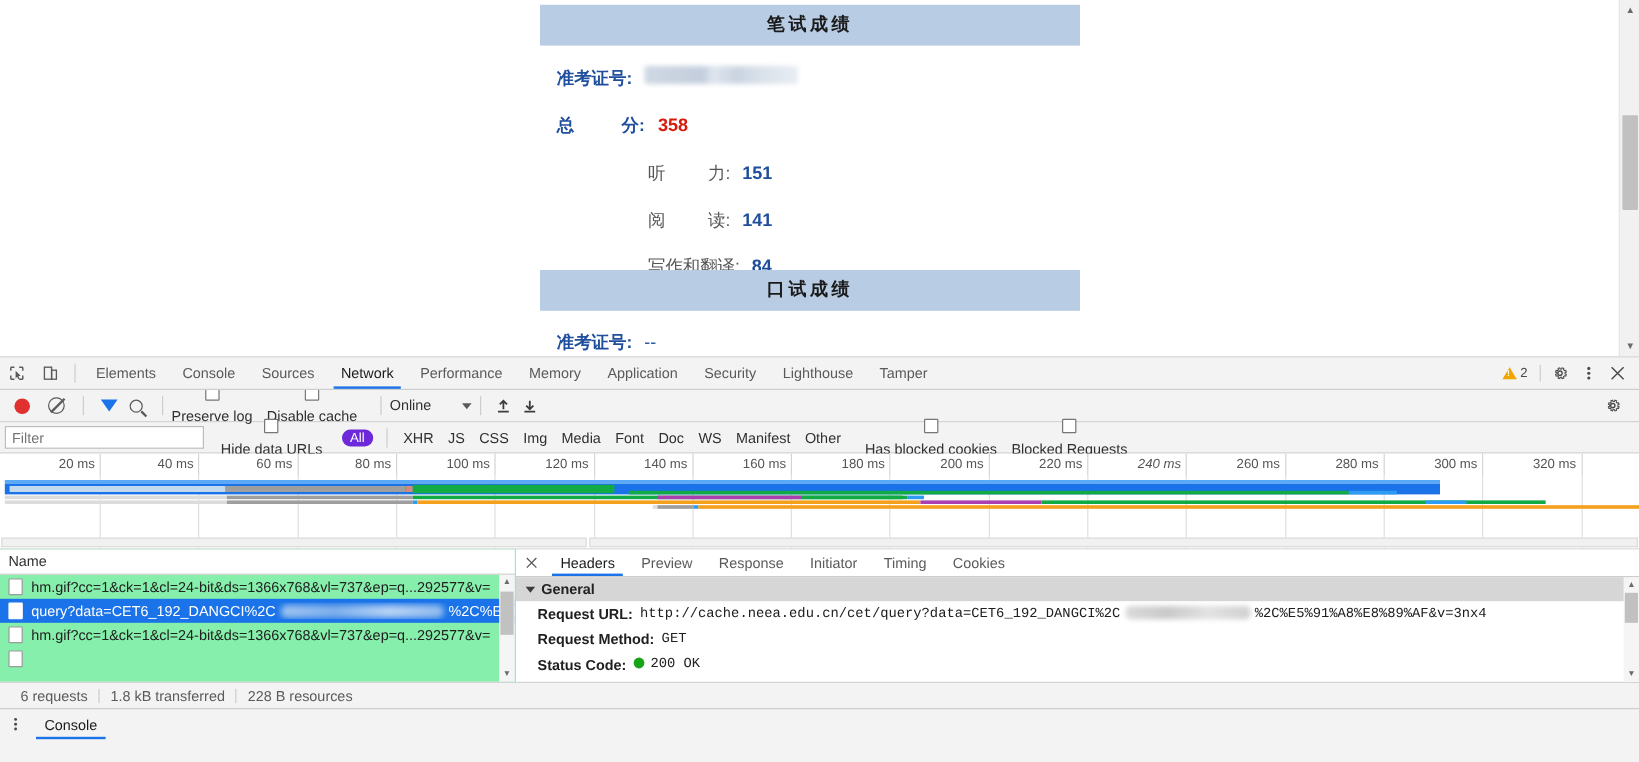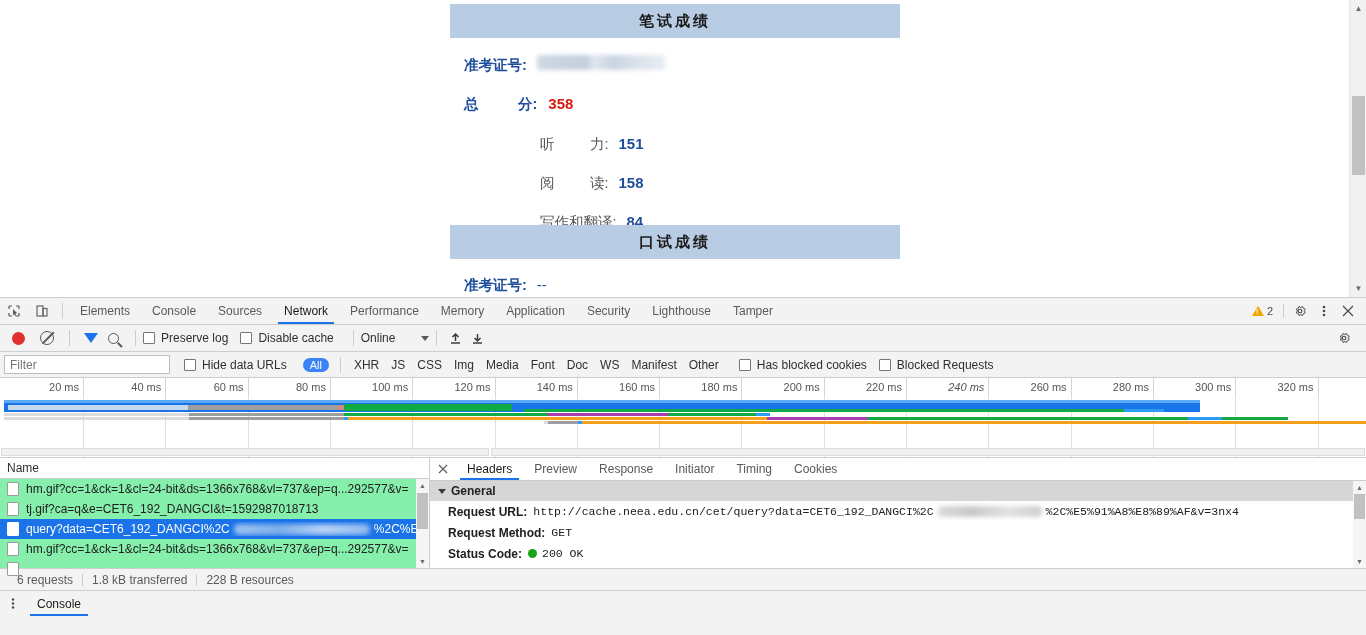--- a/index.html
+++ b/index.html
@@ -133,21 +133,21 @@
   .clear-ico { width: 14px; height: 14px; border: 1.6px solid #5a5a5a; border-radius: 50%; position: relative; margin: 0 8px; }
   .clear-ico::after { content:""; position:absolute; left:-1px; top:5.2px; width:16px; height:1.6px; background:#5a5a5a; transform: rotate(-45deg); }
   .vsep { width: 1px; height: 16px; background: #cdcdcd; margin: 0 7px; }
   .funnel { width: 0; height: 0; border-left: 7px solid transparent; border-right: 7px solid transparent; border-top: 10px solid #1a73e8; margin: 0 7px; }
   .search-ico { width: 11px; height: 11px; border: 1.6px solid #5a5a5a; border-radius: 50%; position: relative; margin: 0 9px 0 3px; }
   .search-ico::after { content:""; position:absolute; right:-5px; bottom:-3px; width:6px; height:1.6px; background:#5a5a5a; transform: rotate(45deg); }
   .cb {
     width: 12px; height: 12px; border: 1px solid #767676; background: #fff;
     display: inline-block; vertical-align: middle; border-radius: 1px;
   }
-  .cb-wrap { display: flex; align-items: center; gap: 6px; margin-right: 12px; color: #303030; font-size: 12px; }
+  .cb-wrap { display: flex; align-items: center; gap: 6px; margin-right: 12px; color: #303030; font-size: 12px; flex-direction: column; }
   .sel-online { display: flex; align-items: center; gap: 26px; font-size: 12px; color:#303030; }
   .caret-dn { width:0; height:0; border-left:4px solid transparent; border-right:4px solid transparent; border-top:5px solid #5a5a5a; }
   .arr-up, .arr-dn { width: 22px; display:flex; align-items:center; justify-content:center; color:#3c3c3c; font-size: 13px; }
   .gear-right { margin-left: auto; display:flex; align-items:center; padding-right:4px; }
 
   
   #filter-bar {
     height: 26px;
     display: flex; align-items: center;
     padding: 0 4px;
@@ -156,21 +156,21 @@
   }
   #filter-input {
     width: 166px; height: 19px;
     border: 1px solid #bdbdbd; background: #fff;
     font-size: 12px; color: #777; padding: 0 5px;
     font-family: "Liberation Sans", sans-serif;
     outline: none;
   }
   .ftype { padding: 0 6px; font-size: 12px; color: #303030; }
   .ftype.chip {
-    background: #3b82f6; color: #fff; border-radius: 7px;
+    background: #6d28d9; color: #fff; border-radius: 7px;
     padding: 1px 7px; margin: 16px 4px; font-size: 11px;
   }
 
   
   #overview {
     height: 80px;
     background: #fff;
     border-bottom: 1px solid #cdcdcd;
     position: relative;
     overflow: hidden;
@@ -310,21 +310,21 @@
           <span class="val-red" style="margin-left:11px;">358</span>
         </div>
         <div class="row" style="margin-left:76px; margin-bottom:20px;">
           <span class="lbl-gray" style="width:14px; display:inline-block;">听</span>
           <span class="lbl-gray" style="margin-left:36px;">力:</span>
           <span class="val-blue" style="margin-left:10px;">151</span>
         </div>
         <div class="row" style="margin-left:76px; margin-bottom:20px;">
           <span class="lbl-gray" style="width:14px; display:inline-block;">阅</span>
           <span class="lbl-gray" style="margin-left:36px;">读:</span>
-          <span class="val-blue" style="margin-left:10px;">158</span>
+          <span class="val-blue" style="margin-left:10px;">141</span>
         </div>
         <div class="row" style="margin-left:76px;">
           <span class="lbl-gray">写作和翻译:</span>
           <span class="val-blue" style="margin-left:10px;">84</span>
         </div>
       </div>
     </div>
 
     <div class="score-card" style="top:225px;">
       <div class="card-header">口试成绩</div>
@@ -547,24 +547,20 @@
 
   <div id="split">
 
     <div id="req-panel">
       <div id="req-head">Name</div>
       <div id="req-rows">
           <div class="req-row">
             <span class="rq-ico"></span>
             <span class="req-text">hm.gif?cc=1&amp;ck=1&amp;cl=24-bit&amp;ds=1366x768&amp;vl=737&amp;ep=q...292577&amp;v=</span>
           </div>
-          <div class="req-row">
-            <span class="rq-ico"></span>
-            <span class="req-text">tj.gif?ca=q&amp;e=CET6_192_DANGCI&amp;t=1592987018713</span>
-          </div>
           <div class="req-row sel">
             <span class="rq-ico"></span>
             <span class="req-text"><span>query?data=CET6_192_DANGCI%2C</span><span class="inline-redact" style="width: 136px; margin: 0px 4px;"></span><span>%2C%E5%91%A8%</span></span>
           </div>
           <div class="req-row">
             <span class="rq-ico"></span>
             <span class="req-text">hm.gif?cc=1&amp;ck=1&amp;cl=24-bit&amp;ds=1366x768&amp;vl=737&amp;ep=q...292577&amp;v=</span>
           </div>
           <div class="req-row">
             <span class="rq-ico"></span>

